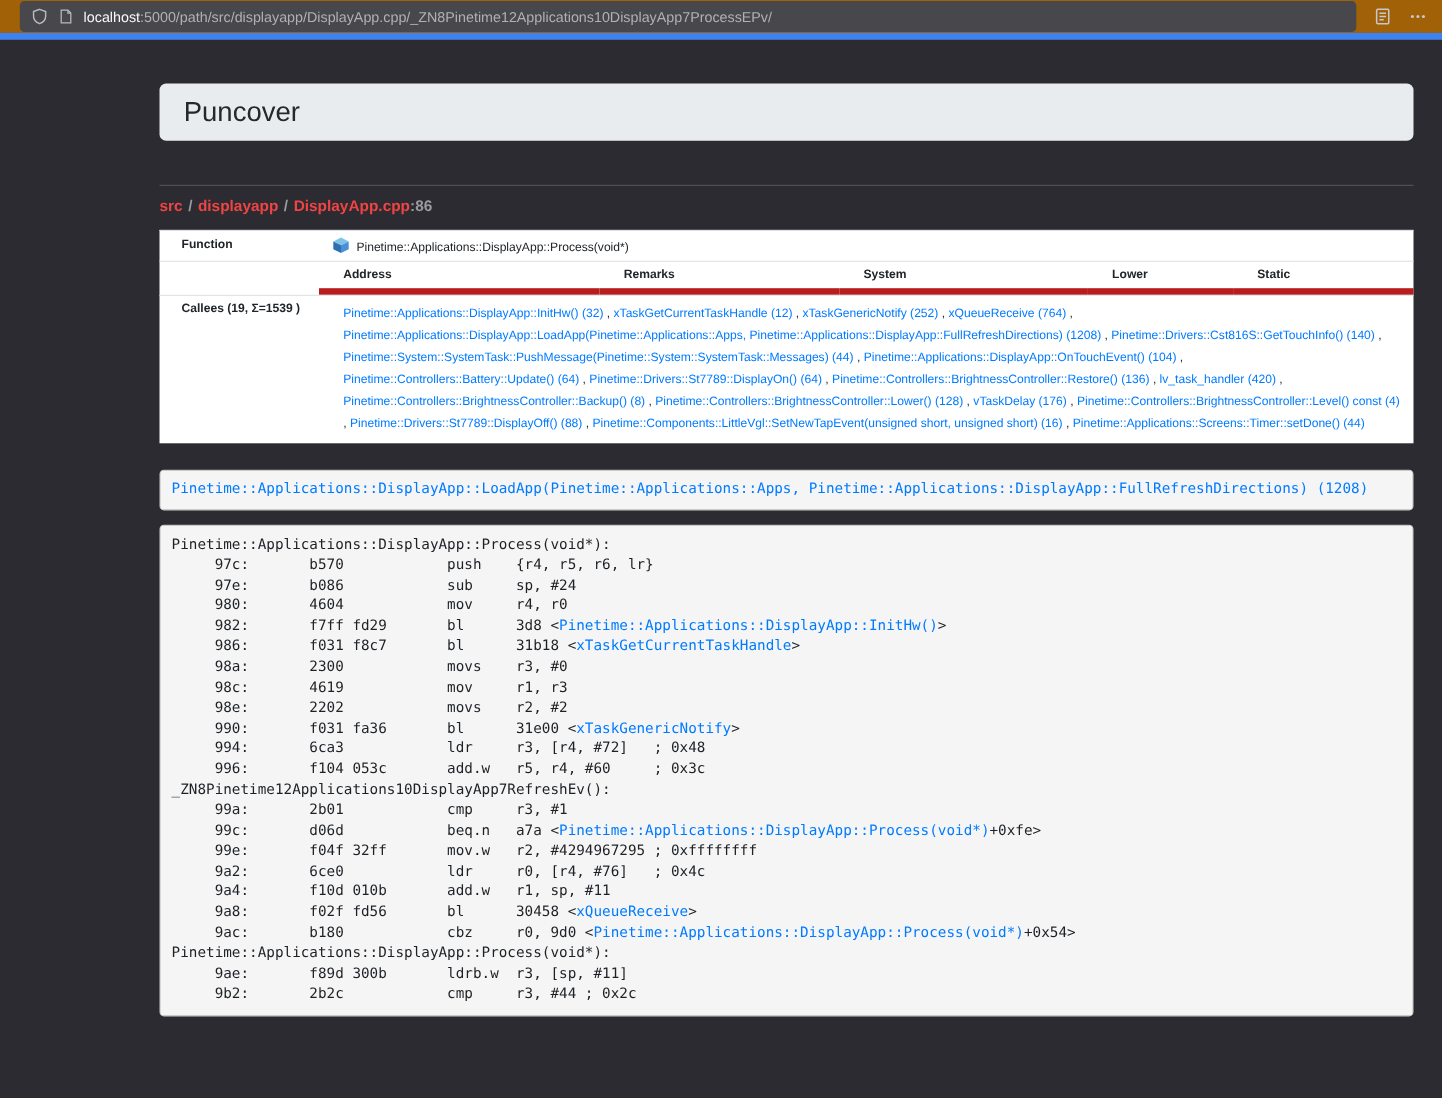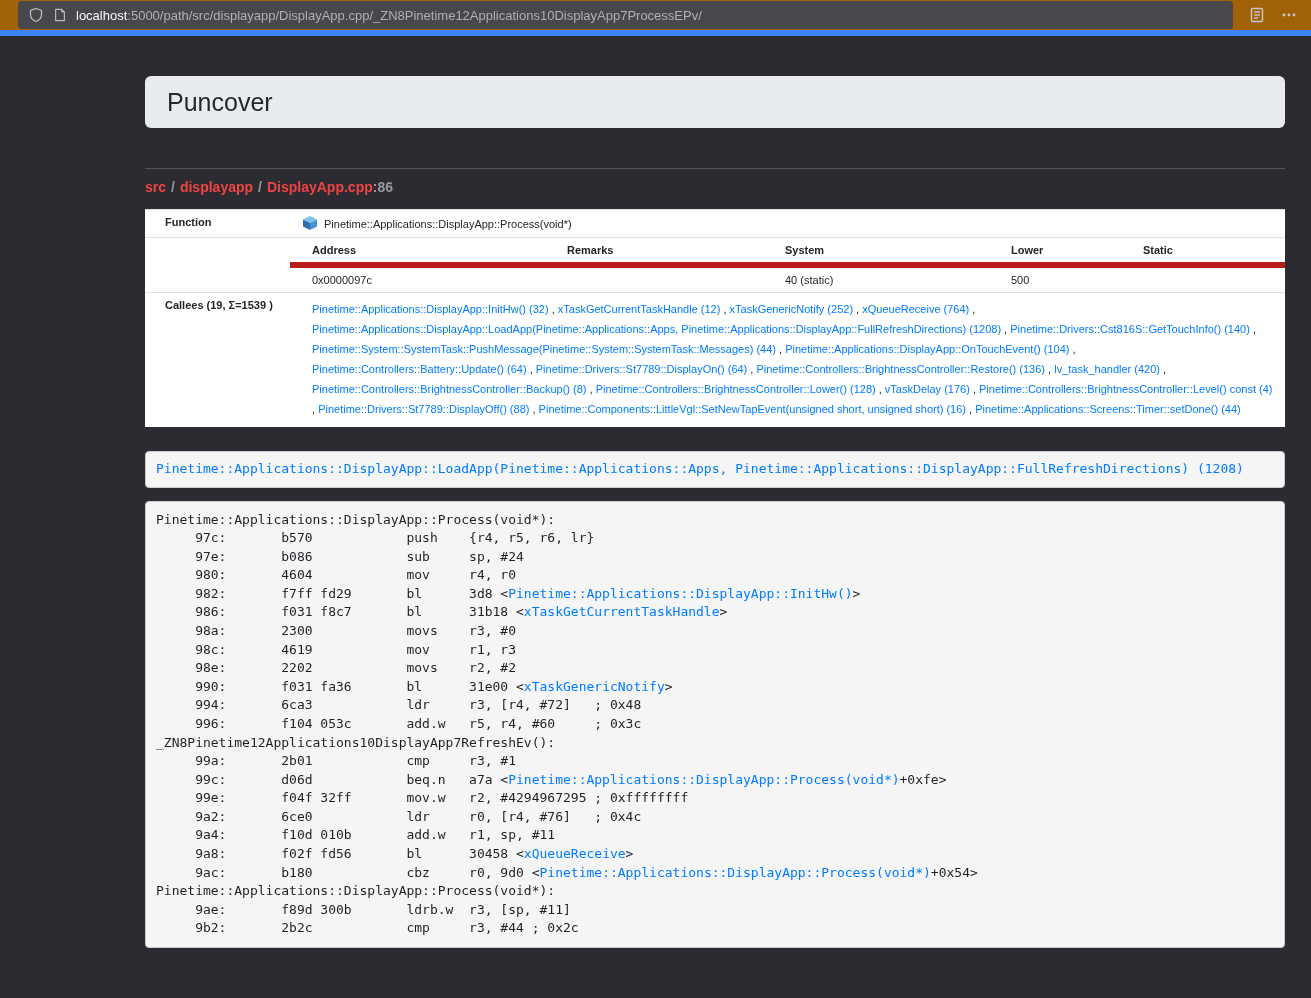--- a/index.html
+++ b/index.html
@@ -148,27 +148,20 @@
                 <col>
               </colgroup>
           <tbody>
                 <tr class="subhead">
             <th>Address</th>
             <th>Remarks</th>
             <th>System</th>
             <th>Lower</th>
             <th>Static</th>
           </tr>
-          <tr>
-            <td>0x0000097c</td>
-            <td></td>
-            <td>40 (static)</td>
-            <td>500</td>
-            <td></td>
-          </tr>
         </tbody>
             </table>
       </td>
     </tr>
     <tr>
       <th class="rowhead oc">Callees (19, Σ=1539 )</th>
       <td class="cell-callees oc"><a href="#" class="clink nw">Pinetime::Applications::DisplayApp::InitHw() (32)</a><span class="csep"> , </span><a href="#" class="clink nw">xTaskGetCurrentTaskHandle (12)</a><span class="csep"> , </span><a href="#" class="clink nw">xTaskGenericNotify (252)</a><span class="csep"> , </span><a href="#" class="clink nw">xQueueReceive (764)</a><span class="csep"> , </span><a href="#" class="clink nw">Pinetime::Applications::DisplayApp::LoadApp(Pinetime::Applications::Apps, Pinetime::Applications::DisplayApp::FullRefreshDirections) (1208)</a><span class="csep"> , </span><a href="#" class="clink nw">Pinetime::Drivers::Cst816S::GetTouchInfo() (140)</a><span class="csep"> , </span><a href="#" class="clink nw">Pinetime::System::SystemTask::PushMessage(Pinetime::System::SystemTask::Messages) (44)</a><span class="csep"> , </span><a href="#" class="clink nw">Pinetime::Applications::DisplayApp::OnTouchEvent() (104)</a><span class="csep"> , </span><a href="#" class="clink nw">Pinetime::Controllers::Battery::Update() (64)</a><span class="csep"> , </span><a href="#" class="clink nw">Pinetime::Drivers::St7789::DisplayOn() (64)</a><span class="csep"> , </span><a href="#" class="clink nw">Pinetime::Controllers::BrightnessController::Restore() (136)</a><span class="csep"> , </span><a href="#" class="clink nw">lv_task_handler (420)</a><span class="csep"> , </span><a href="#" class="clink nw">Pinetime::Controllers::BrightnessController::Backup() (8)</a><span class="csep"> , </span><a href="#" class="clink nw">Pinetime::Controllers::BrightnessController::Lower() (128)</a><span class="csep"> , </span><a href="#" class="clink nw">vTaskDelay (176)</a><span class="csep"> , </span><a href="#" class="clink nw">Pinetime::Controllers::BrightnessController::Level() const (4)</a><span class="csep"> , </span><a href="#" class="clink nw">Pinetime::Drivers::St7789::DisplayOff() (88)</a><span class="csep"> , </span><a href="#" class="clink nw">Pinetime::Components::LittleVgl::SetNewTapEvent(unsigned short, unsigned short) (16)</a><span class="csep"> , </span><a href="#" class="clink nw">Pinetime::Applications::Screens::Timer::setDone() (44)</a></td>
     </tr>
   </tbody>
     </table>

